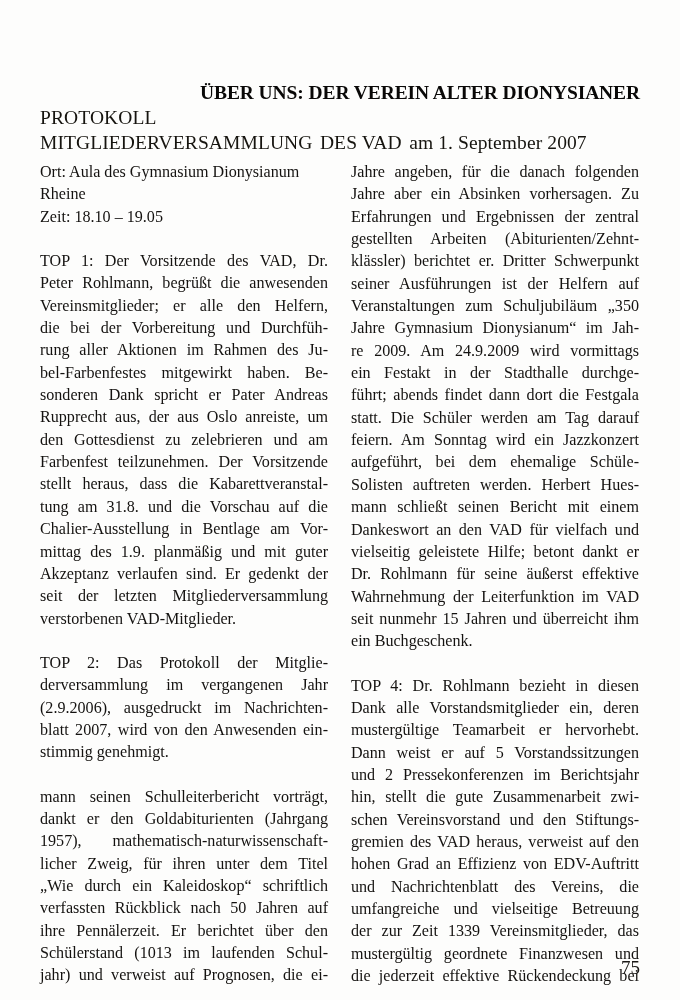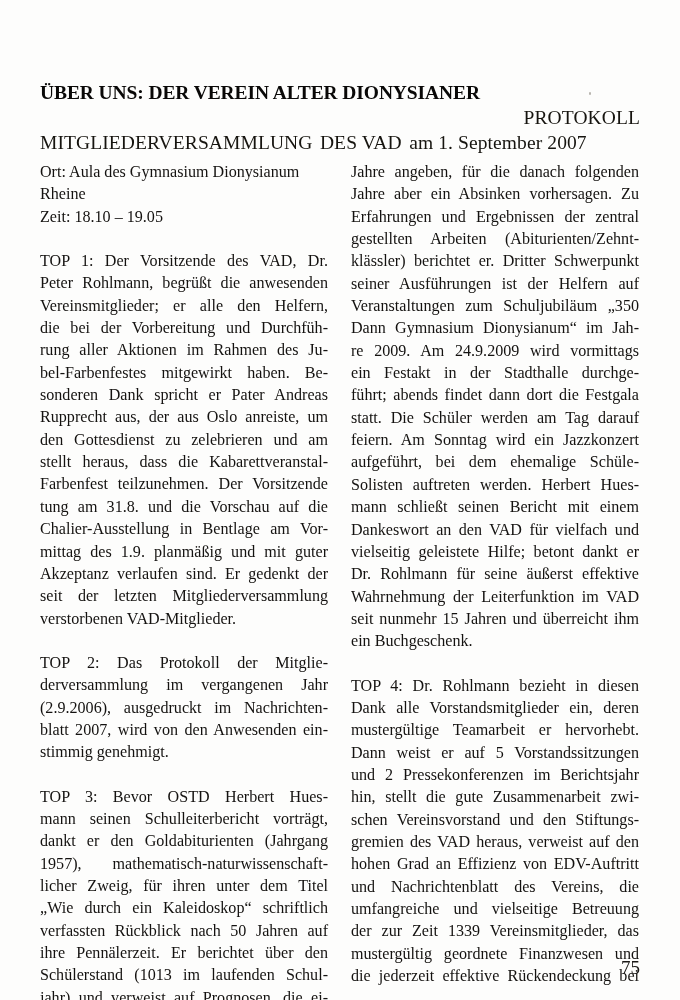--- a/index.html
+++ b/index.html
@@ -25,28 +25,28 @@
     top: 80px;
     width: 600px;
   }
   .hdr-title {
     font-size: 19.5px;
     font-weight: bold;
     letter-spacing: -0.1px;
     line-height: 25px;
     white-space: nowrap;
     color: #090807;
+    text-align: right;
   }
   .hdr-sub1 {
     font-size: 19.5px;
     font-weight: normal;
     line-height: 25px;
     letter-spacing: 0.1px;
     color: #16140f;
-    text-align: right;
   }
   .hdr-sub2 {
     font-size: 19.5px;
     font-weight: normal;
     line-height: 25px;
     letter-spacing: 0.1px;
     white-space: nowrap;
     color: #16140f;
   }
   .hdr-sub2 .sp { letter-spacing: 2.6px; }
@@ -132,40 +132,39 @@
       <p class="para">
         <span class="jline">TOP  1:  Der Vorsitzende des VAD, Dr.</span>
         <span class="jline">Peter Rohlmann, begrüßt die anwesenden</span>
         <span class="jline">Vereinsmitglieder; er alle den Helfern,</span>
         <span class="jline">die bei der Vorbereitung und Durchfüh-</span>
         <span class="jline">rung aller Aktionen im Rahmen des Ju-</span>
         <span class="jline">bel-Farbenfestes mitgewirkt haben. Be-</span>
         <span class="jline">sonderen Dank spricht er Pater Andreas</span>
         <span class="jline">Rupprecht aus, der aus Oslo anreiste, um</span>
         <span class="jline">den Gottesdienst zu zelebrieren und am</span>
+        <span class="jline">Farbenfest teilzunehmen. Der Vorsitzende</span>
         <span class="jline">stellt heraus, dass die  Kabarettveranstal-</span>
-        <span class="jline">Farbenfest teilzunehmen. Der Vorsitzende</span>
         <span class="jline">tung am 31.8. und die Vorschau auf die</span>
         <span class="jline">Chalier-Ausstellung in Bentlage am Vor-</span>
         <span class="jline">mittag des 1.9. planmäßig und mit guter</span>
         <span class="jline">Akzeptanz verlaufen sind. Er gedenkt der</span>
         <span class="jline">seit der letzten Mitgliederversammlung</span>
         <span class="jline-last">verstorbenen VAD-Mitglieder.</span>
       </p>
 
       <p class="para">
         <span class="jline">TOP  2:  Das Protokoll der Mitglie-</span>
         <span class="jline">derversammlung im vergangenen Jahr</span>
         <span class="jline">(2.9.2006), ausgedruckt im Nachrichten-</span>
         <span class="jline">blatt 2007, wird von den Anwesenden ein-</span>
         <span class="jline-last">stimmig genehmigt.</span>
       </p>
 
       <p class="para">
-        <span class="jline">TOP  3:  Bevor OSTD Herbert Hues-</span>
         <span class="jline">mann seinen Schulleiterbericht vorträgt,</span>
         <span class="jline">dankt er den Goldabiturienten (Jahrgang</span>
         <span class="jline">1957),  mathematisch-naturwissenschaft-</span>
         <span class="jline">licher Zweig, für ihren unter dem Titel</span>
         <span class="jline">„Wie durch ein Kaleidoskop“ schriftlich</span>
         <span class="jline">verfassten Rückblick nach 50 Jahren auf</span>
         <span class="jline">ihre Pennälerzeit. Er berichtet über den</span>
         <span class="jline">Schülerstand (1013 im laufenden Schul-</span>
         <span class="jline">jahr) und verweist auf Prognosen, die ei-</span>
 
@@ -176,21 +175,21 @@
     <div class="col">
 
       <p class="para">
         <span class="jline">Jahre angeben, für die danach folgenden</span>
         <span class="jline">Jahre aber ein Absinken vorhersagen. Zu</span>
         <span class="jline">Erfahrungen und Ergebnissen der zentral</span>
         <span class="jline">gestellten Arbeiten (Abiturienten/Zehnt-</span>
         <span class="jline">klässler) berichtet er. Dritter Schwerpunkt</span>
         <span class="jline">seiner Ausführungen ist der Helfern auf</span>
         <span class="jline">Veranstaltungen zum Schuljubiläum „350</span>
-        <span class="jline">Dann Gymnasium Dionysianum“ im Jah-</span>
+        <span class="jline">Jahre Gymnasium Dionysianum“ im Jah-</span>
         <span class="jline">re 2009. Am 24.9.2009 wird vormittags</span>
         <span class="jline">ein Festakt in der Stadthalle durchge-</span>
         <span class="jline">führt; abends findet dann dort die Festgala</span>
         <span class="jline">statt. Die Schüler werden am Tag darauf</span>
         <span class="jline">feiern. Am Sonntag wird ein Jazzkonzert</span>
         <span class="jline">aufgeführt, bei dem ehemalige Schüle-</span>
         <span class="jline">Solisten auftreten werden. Herbert Hues-</span>
         <span class="jline">mann schließt seinen Bericht mit einem</span>
         <span class="jline">Dankeswort an den VAD für vielfach und</span>
         <span class="jline">vielseitig geleistete Hilfe; betont dankt er</span>

